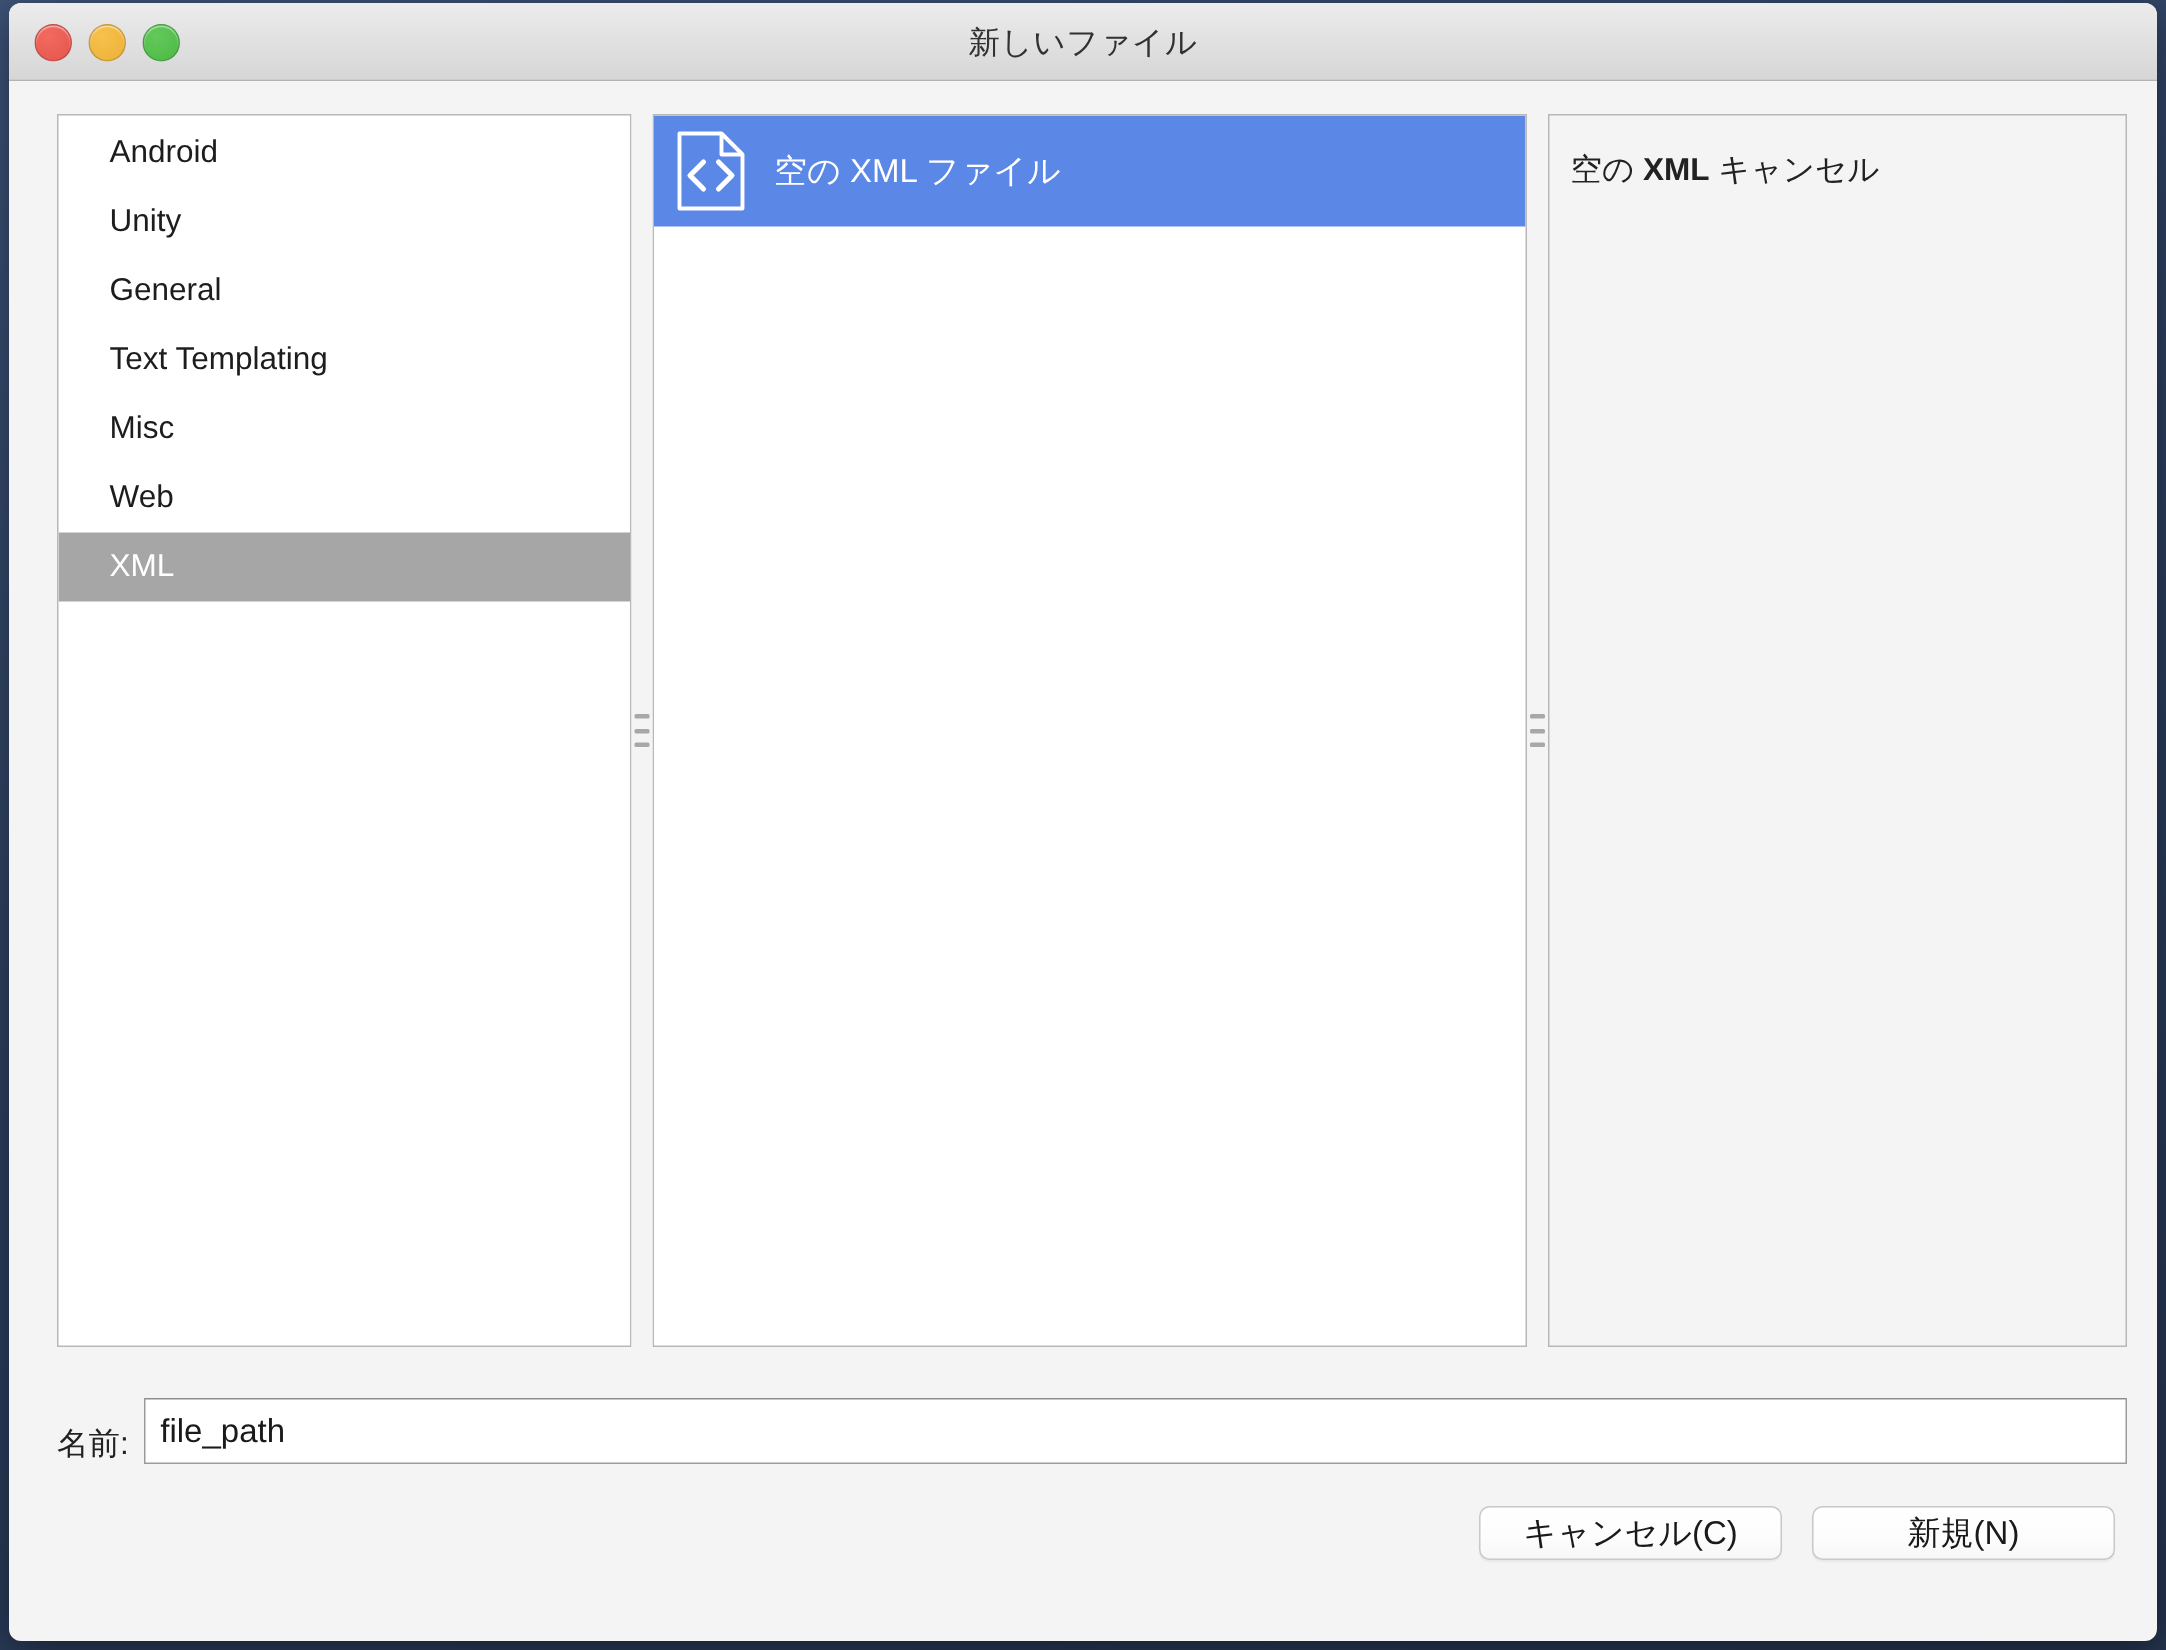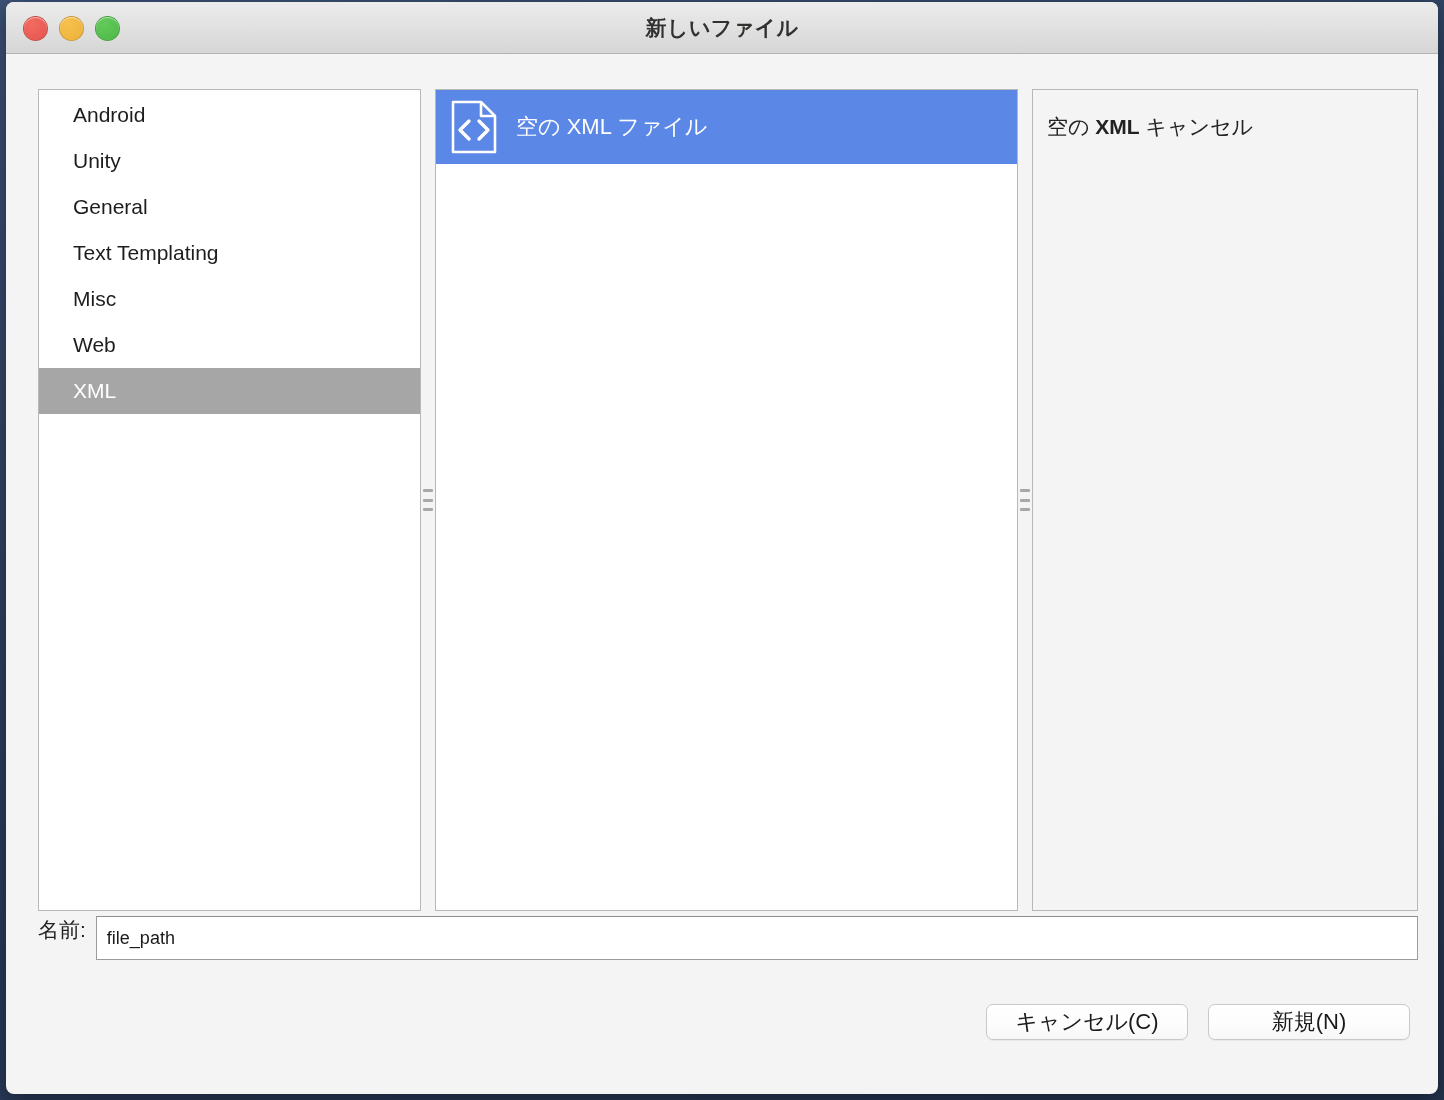--- a/index.html
+++ b/index.html
@@ -30,21 +30,20 @@
   
   .titlebar {
     position: relative;
     height: 52px;
     flex: 0 0 52px;
     background: linear-gradient(to bottom, #ececec 0%, #e2e2e2 45%, #d6d6d6 100%);
     border-bottom: 1px solid #b4b4b4;
     display: flex;
     align-items: center;
     justify-content: center;
-    font-weight: bold;
   }
   .traffic {
     position: absolute;
     left: 17px;
     top: 0;
     height: 52px;
     display: flex;
     align-items: center;
     gap: 11px;
   }
@@ -73,21 +72,20 @@
   }
 
   .panes {
     position: absolute;
     left: 32px;
     top: 22px;
     width: 1380px;
     height: 822px;
     display: flex;
     align-items: stretch;
-    margin-top: 13px;
   }
 
   
   .pane-categories {
     width: 383px;
     flex: 0 0 383px;
     background: #ffffff;
     border: 1px solid #b8b8b8;
     overflow: hidden;
   }
@@ -170,35 +168,35 @@
   .desc-line b { font-weight: bold; }
 
   
   .name-row {
     position: absolute;
     left: 32px;
     top: 862px;
     width: 1380px;
     height: 60px;
     display: flex;
-    align-items: flex-start;
+    align-items: flex-end;
     gap: 10px;
   }
   .name-label {
     font-size: 21px;
     color: #222222;
     white-space: nowrap;
   }
   .name-input {
     flex: 1 1 auto;
     height: 44px;
     background: #ffffff;
     border: 1px solid #9b9b9b;
     border-top-color: #8e8e8e;
-    font-size: 18px;
+    font-size: 22px;
     color: #1a1a1a;
     padding: 0 10px;
     font-family: "Liberation Sans", "DejaVu Sans", sans-serif;
     outline: none;
   }
 
   
   .footer {
     position: absolute;
     right: 28px;

